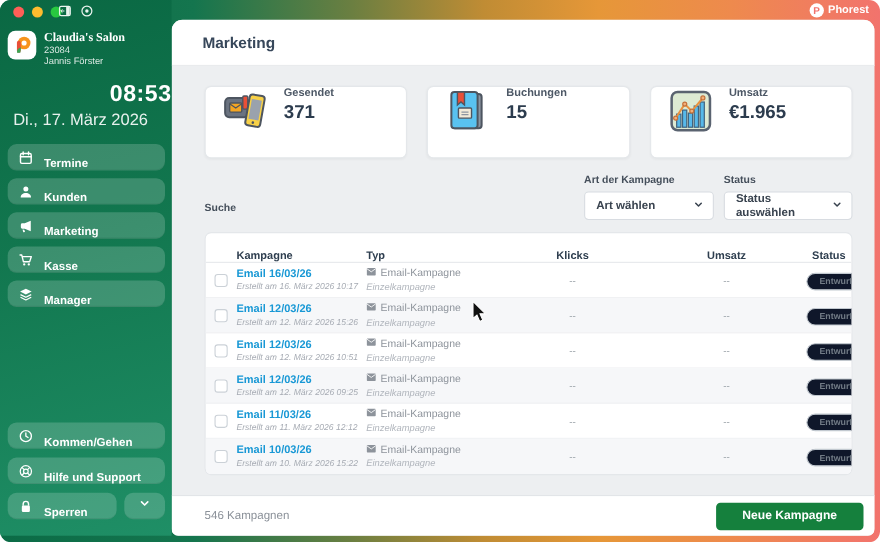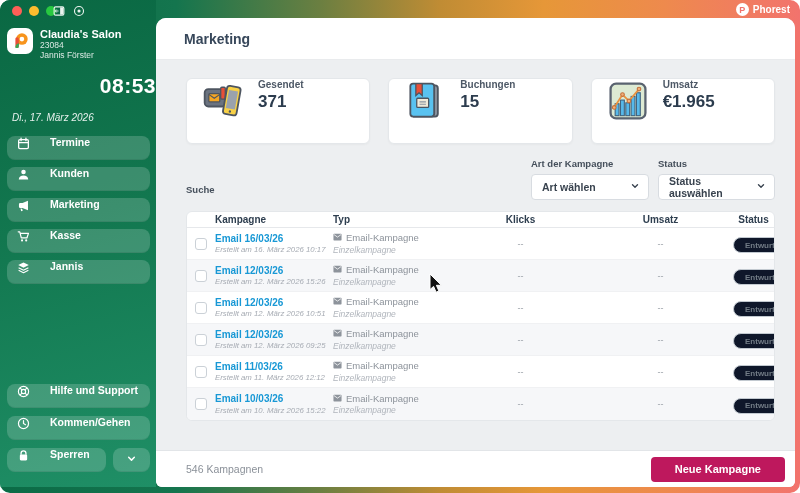--- a/index.html
+++ b/index.html
@@ -18,27 +18,27 @@
     font-size:9px; font-weight:bold; display:flex; align-items:center; justify-content:center; }
   .brand-name { color:#fff; font-size:10px; font-weight:bold; }
 
   
   .sidebar { position:absolute; left:0; top:0; bottom:6px; width:156px;
     background:linear-gradient(165deg,#0a6843 0%,#12774f 45%,#1f8f66 100%); z-index:4; }
   .salon { display:flex; gap:7px; margin:28px 6px 0 7px; align-items:flex-start; }
   .salon-logo { width:26px; height:26px; background:#fff; border-radius:7px; flex:none;
     display:flex; align-items:center; justify-content:center; }
   .salon-logo svg { width:20px; height:20px; }
-  .salon-name { color:#fff; font-size:11px; font-weight:bold; line-height:12px; }
+  .salon-name { color:#fff; font-size:11px; font-weight:bold; line-height:12px;font-family:Liberation Serif, serif; }
   .salon-id, .salon-staff { color:rgba(255,255,255,.85); font-size:8.5px; line-height:10px; }
   .clock { margin:14px 0 0 12px; }
   .clock-time { color:#fff; font-size:21px; font-weight:bold; letter-spacing:.5px;text-align:right; }
-  .clock-date { color:rgba(255,255,255,.9); font-size:10px; margin-top:14px;font-style:italic; }
+  .clock-date { color:rgba(255,255,255,.9); font-size:15px; margin-top:3px; }
   .nav { margin-top:13px; }
-  .nav-btn, .bottom-btn { display:flex; align-items:flex-start; gap:20px; height:24px; margin:0 6px 7px 7px;
+  .nav-btn, .bottom-btn { display:flex; align-items:flex-end; gap:10px; height:24px; margin:0 6px 7px 7px;
     background:rgba(255,255,255,.18); border-radius:8px; padding-left:10px; cursor:pointer;
     box-shadow:inset 0 -1px 0 rgba(0,0,0,.07); }
   .nav-btn svg, .bottom-btn svg { width:13px; height:13px; flex:none; }
   .nav-label { color:#fff; font-size:10.5px; font-weight:bold; }
   .bottom-nav { position:absolute; bottom:7px; left:0; right:0; }
   .lock-row { display:flex; margin:0 6px 0 7px; gap:7px; }
   .lock-row .bottom-btn { flex:1; margin:0; }
   .chev-btn { width:37px; height:24px; background:rgba(255,255,255,.18); border-radius:8px;
     display:flex; align-items:center; justify-content:center; cursor:pointer; box-shadow:inset 0 -1px 0 rgba(0,0,0,.07); }
   .chev-btn svg { width:13px; height:13px; }
@@ -69,21 +69,21 @@
   .search-wrap svg { position:absolute; left:9px; top:6px; width:13px; height:13px; }
   .search-input { width:100%; height:26px; border:1px solid #d8dce1; border-radius:4px; background:#fff;
     padding:0 8px 0 29px; font-size:10.5px; color:#39434f; font-family:"Liberation Sans",sans-serif; outline:none; }
   .search-input::placeholder { font-style:italic; color:#a9aeb6; }
   .select { height:26px; border:1px solid #d8dce1; border-radius:4px; background:#fff; cursor:pointer;
     display:flex; align-items:center; justify-content:space-between; padding:0 8px 0 10px;
     font-size:10.5px; font-weight:600; color:#39434f; }
   .select svg { width:10px; height:10px; }
 
   .table-card { margin-top:11px; background:#fff; border:1px solid #e4e7ea; border-radius:6px; overflow:hidden; }
-  .t-head { display:flex; align-items:center; height:16px; border-bottom:1px solid #e6e8eb;
+  .t-head { display:flex; align-items:flex-end; height:27px; border-bottom:1px solid #e6e8eb;
     font-size:10px; font-weight:bold; color:#2e3e4f; }
   .t-row { display:flex; align-items:center; height:32px; border-bottom:1px solid #f0f1f3; }
   .t-row:last-child { border-bottom:none; }
   .t-row:nth-child(even) { background:#f6f7f9; }
   .c-chk { width:28px; display:flex; justify-content:center; flex:none; }
   .c-camp { width:118px; flex:none; }
   .c-typ { width:120px; flex:none; }
   .c-klicks { width:135px; flex:none; text-align:center; }
   .c-umsatz { width:145px; flex:none; text-align:center; }
   .c-status { flex:1; text-align:center; }
@@ -93,21 +93,21 @@
   .typ-line { display:flex; align-items:center; gap:4px; font-size:9.5px; color:#8d939b; }
   .typ-line svg { width:9px; height:8px; }
   .typ-sub { font-size:8.5px; font-style:italic; color:#b0b5bc; margin-top:1.5px; }
   .dash { font-size:9px; color:#9aa1a8; }
   .badge { display:inline-block; padding:2.5px 11px; border-radius:9px; background:#0f172a;
     border:1px solid #c2c9d0; color:#727c86; font-size:8px; font-weight:700; cursor:default; }
 
   .footer { flex:none; height:37px; background:#fff; border-top:1px solid #e2e5e8; display:flex;
     align-items:center; justify-content:space-between; padding:0 10px 0 30px; }
   .foot-count { font-size:10.5px; color:#8b9199; }
-  .primary-btn { background:#be185d; color:#fff; font-size:11px; font-weight:bold; border:none; cursor:pointer;
+  .primary-btn { background:#15803d; color:#fff; font-size:11px; font-weight:bold; border:none; cursor:pointer;
     border-radius:4px; height:25px; padding:0 24px; font-family:"Liberation Sans",sans-serif; }
 
   .cursor { position:absolute; left:429px; top:273px; z-index:9; width:15px; height:21px; }
 </style>
 </head>
 <body>
 
 <div class="window">
 
   <div class="traffic">
@@ -186,42 +186,42 @@
             </svg></span>
         <span class="nav-label">Kasse</span>
       </div>
       <div class="nav-btn">
         <span><svg viewBox="0 0 16 16">
               <path d="M8 1.8 14.5 5 8 8.2 1.5 5z" fill="#fff"></path>
               <g stroke="#fff" stroke-width="1.4" fill="none" stroke-linejoin="round">
                 <path d="m2 8.4 6 3 6-3M2 11.4l6 3 6-3"></path>
               </g>
             </svg></span>
-        <span class="nav-label">Jannis</span>
+        <span class="nav-label">Manager</span>
       </div>
     </div>
     <div class="bottom-nav">
+      <div class="bottom-btn">
+        <span><svg viewBox="0 0 16 16">
+              <g stroke="#fff" stroke-width="1.5" fill="none">
+                <circle cx="8" cy="8" r="6.2"></circle>
+                <path d="M8 4.5V8l2.5 1.5" stroke-linecap="round"></path>
+              </g>
+            </svg></span>
+        <span class="nav-label">Kommen/Gehen</span>
+      </div>
       <div class="bottom-btn">
         <span><svg viewBox="0 0 16 16">
               <g stroke="#fff" stroke-width="1.4" fill="none">
                 <circle cx="8" cy="8" r="6.3"></circle>
                 <circle cx="8" cy="8" r="2.6"></circle>
                 <path d="m3.6 3.6 2.5 2.5M12.4 3.6 9.9 6.1M12.4 12.4 9.9 9.9M3.6 12.4l2.5-2.5"></path>
               </g>
             </svg></span>
         <span class="nav-label">Hilfe und Support</span>
-      </div>
-      <div class="bottom-btn">
-        <span><svg viewBox="0 0 16 16">
-              <g stroke="#fff" stroke-width="1.5" fill="none">
-                <circle cx="8" cy="8" r="6.2"></circle>
-                <path d="M8 4.5V8l2.5 1.5" stroke-linecap="round"></path>
-              </g>
-            </svg></span>
-        <span class="nav-label">Kommen/Gehen</span>
       </div>
       <div class="lock-row">
         <div class="bottom-btn">
           <span><svg viewBox="0 0 16 16">
                 <path d="M5 7V5.2a3 3 0 0 1 6 0V7" stroke="#fff" stroke-width="1.6" fill="none"></path>
                 <rect x="3.5" y="6.8" width="9" height="7.2" rx="1.4" fill="#fff"></rect>
               </svg></span>
           <span class="nav-label">Sperren</span>
         </div>
         <div class="chev-btn">

